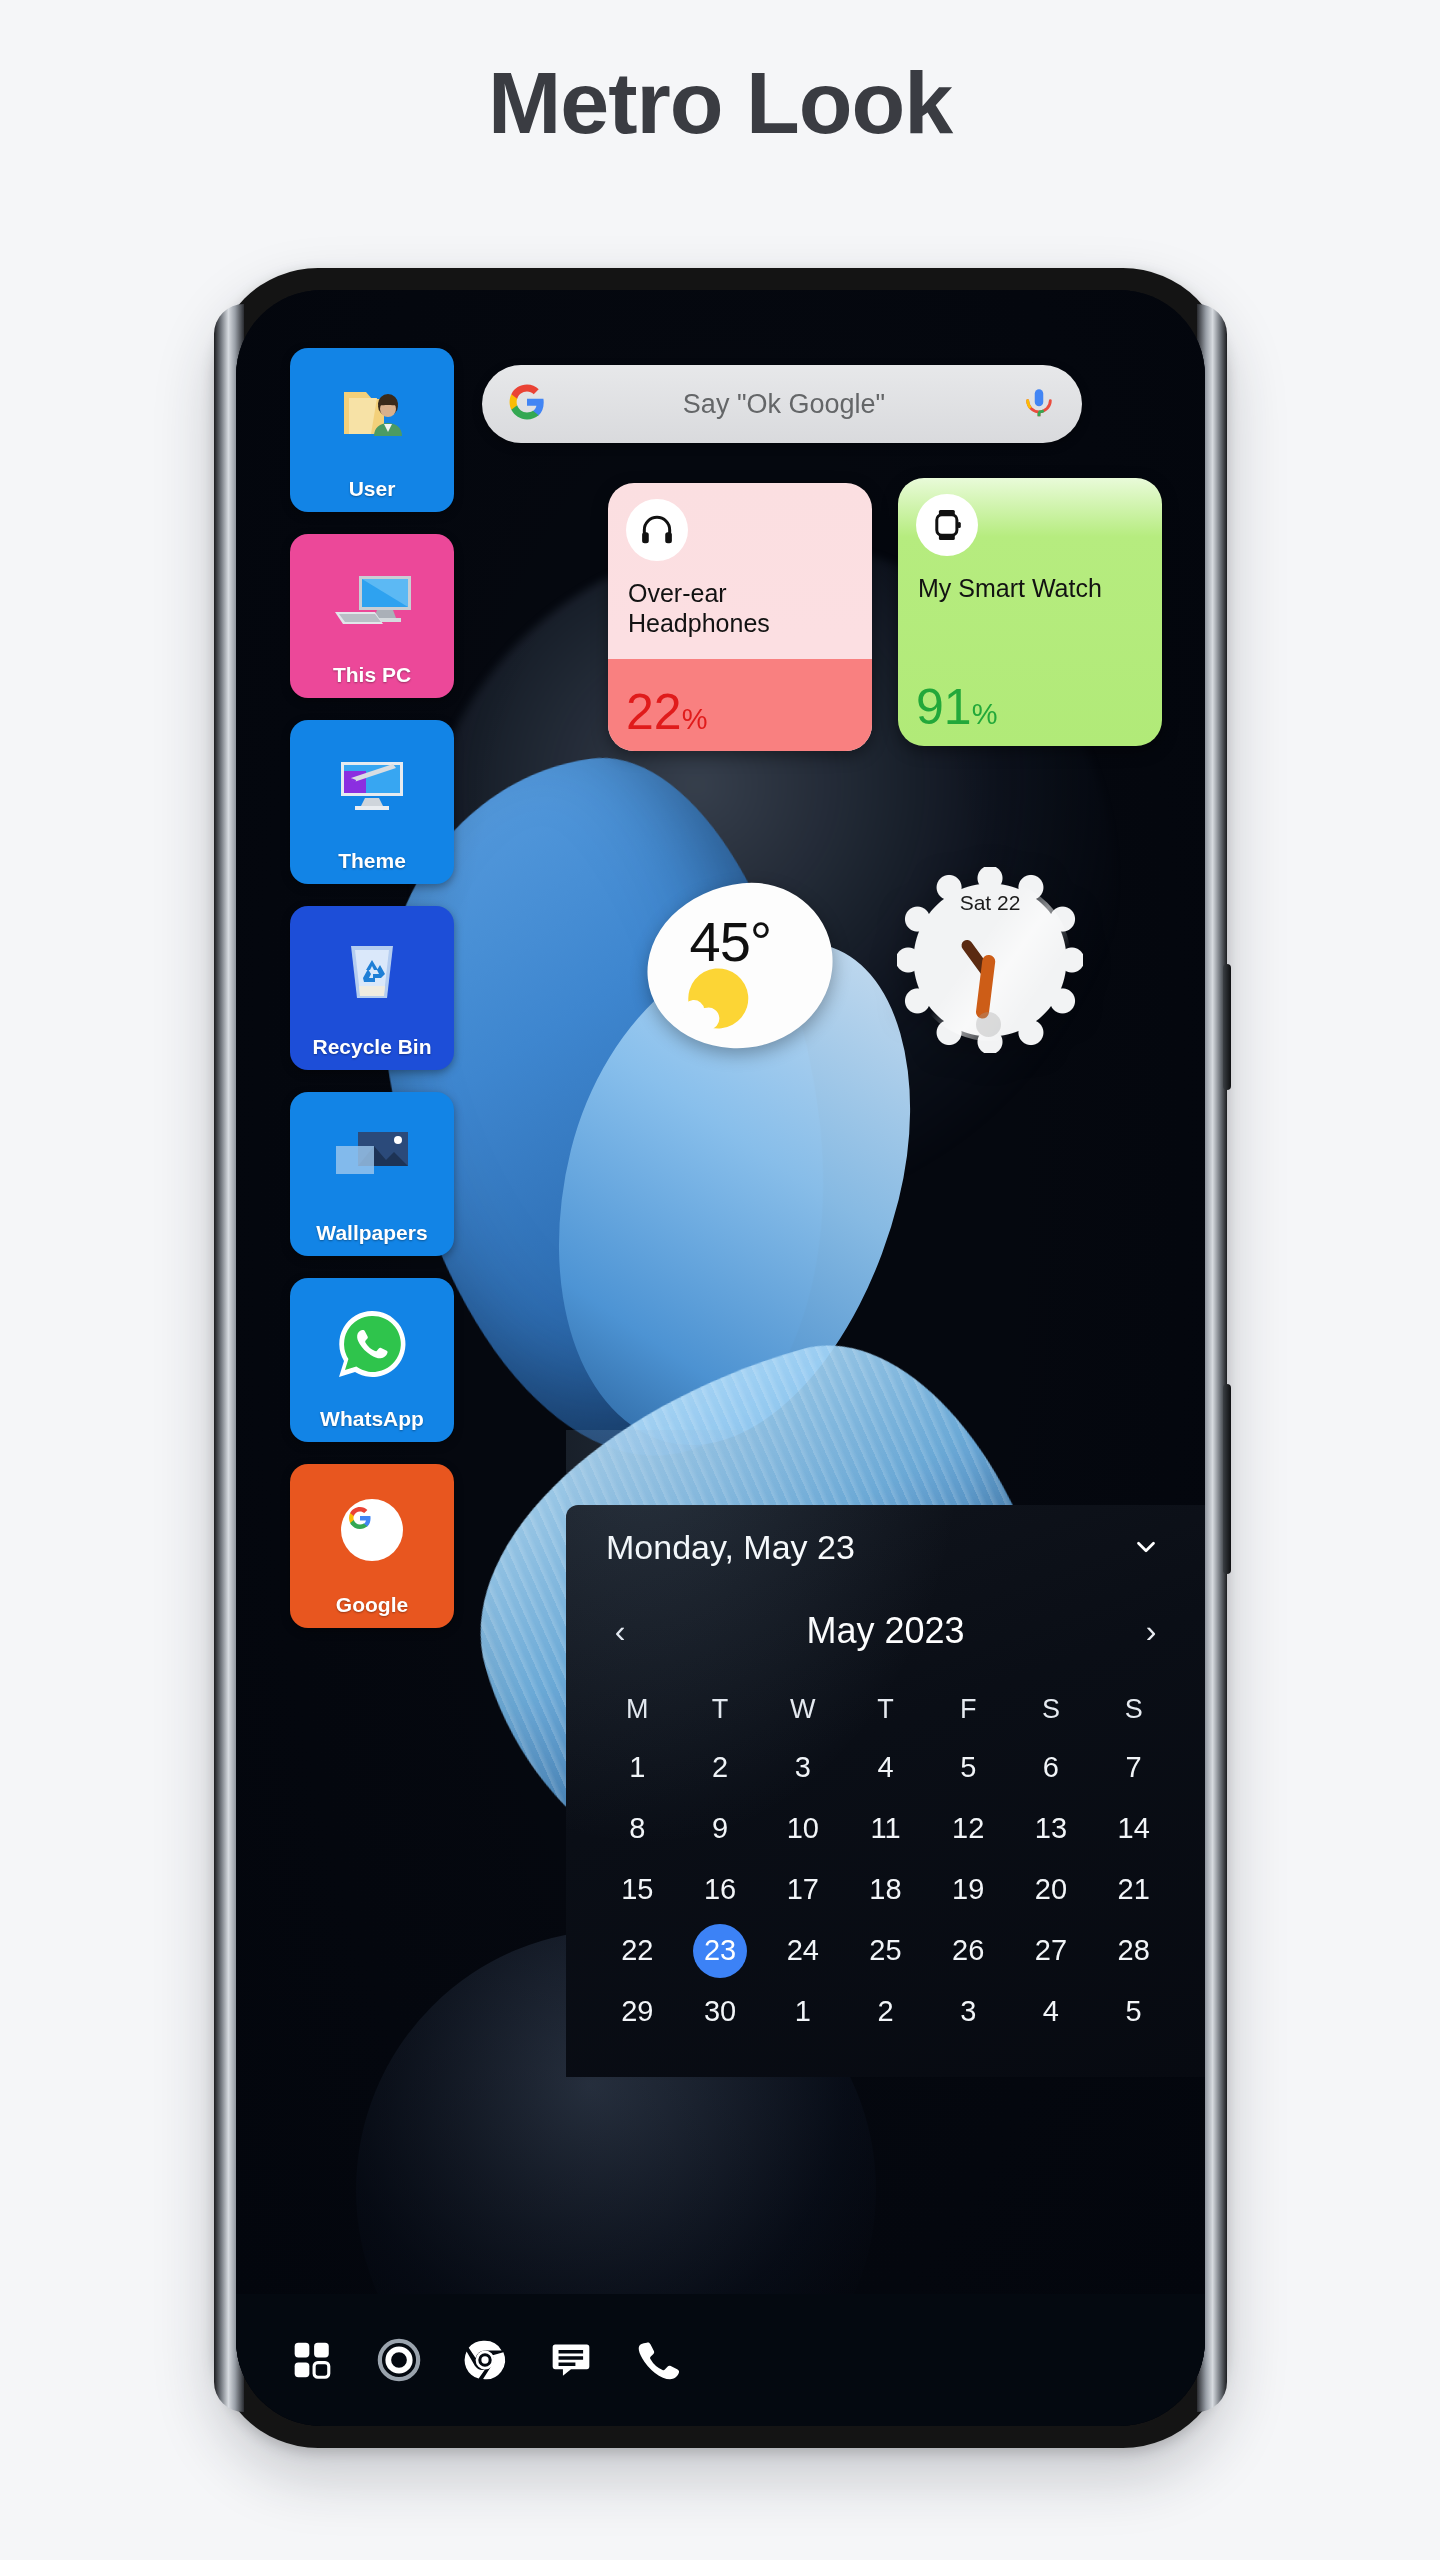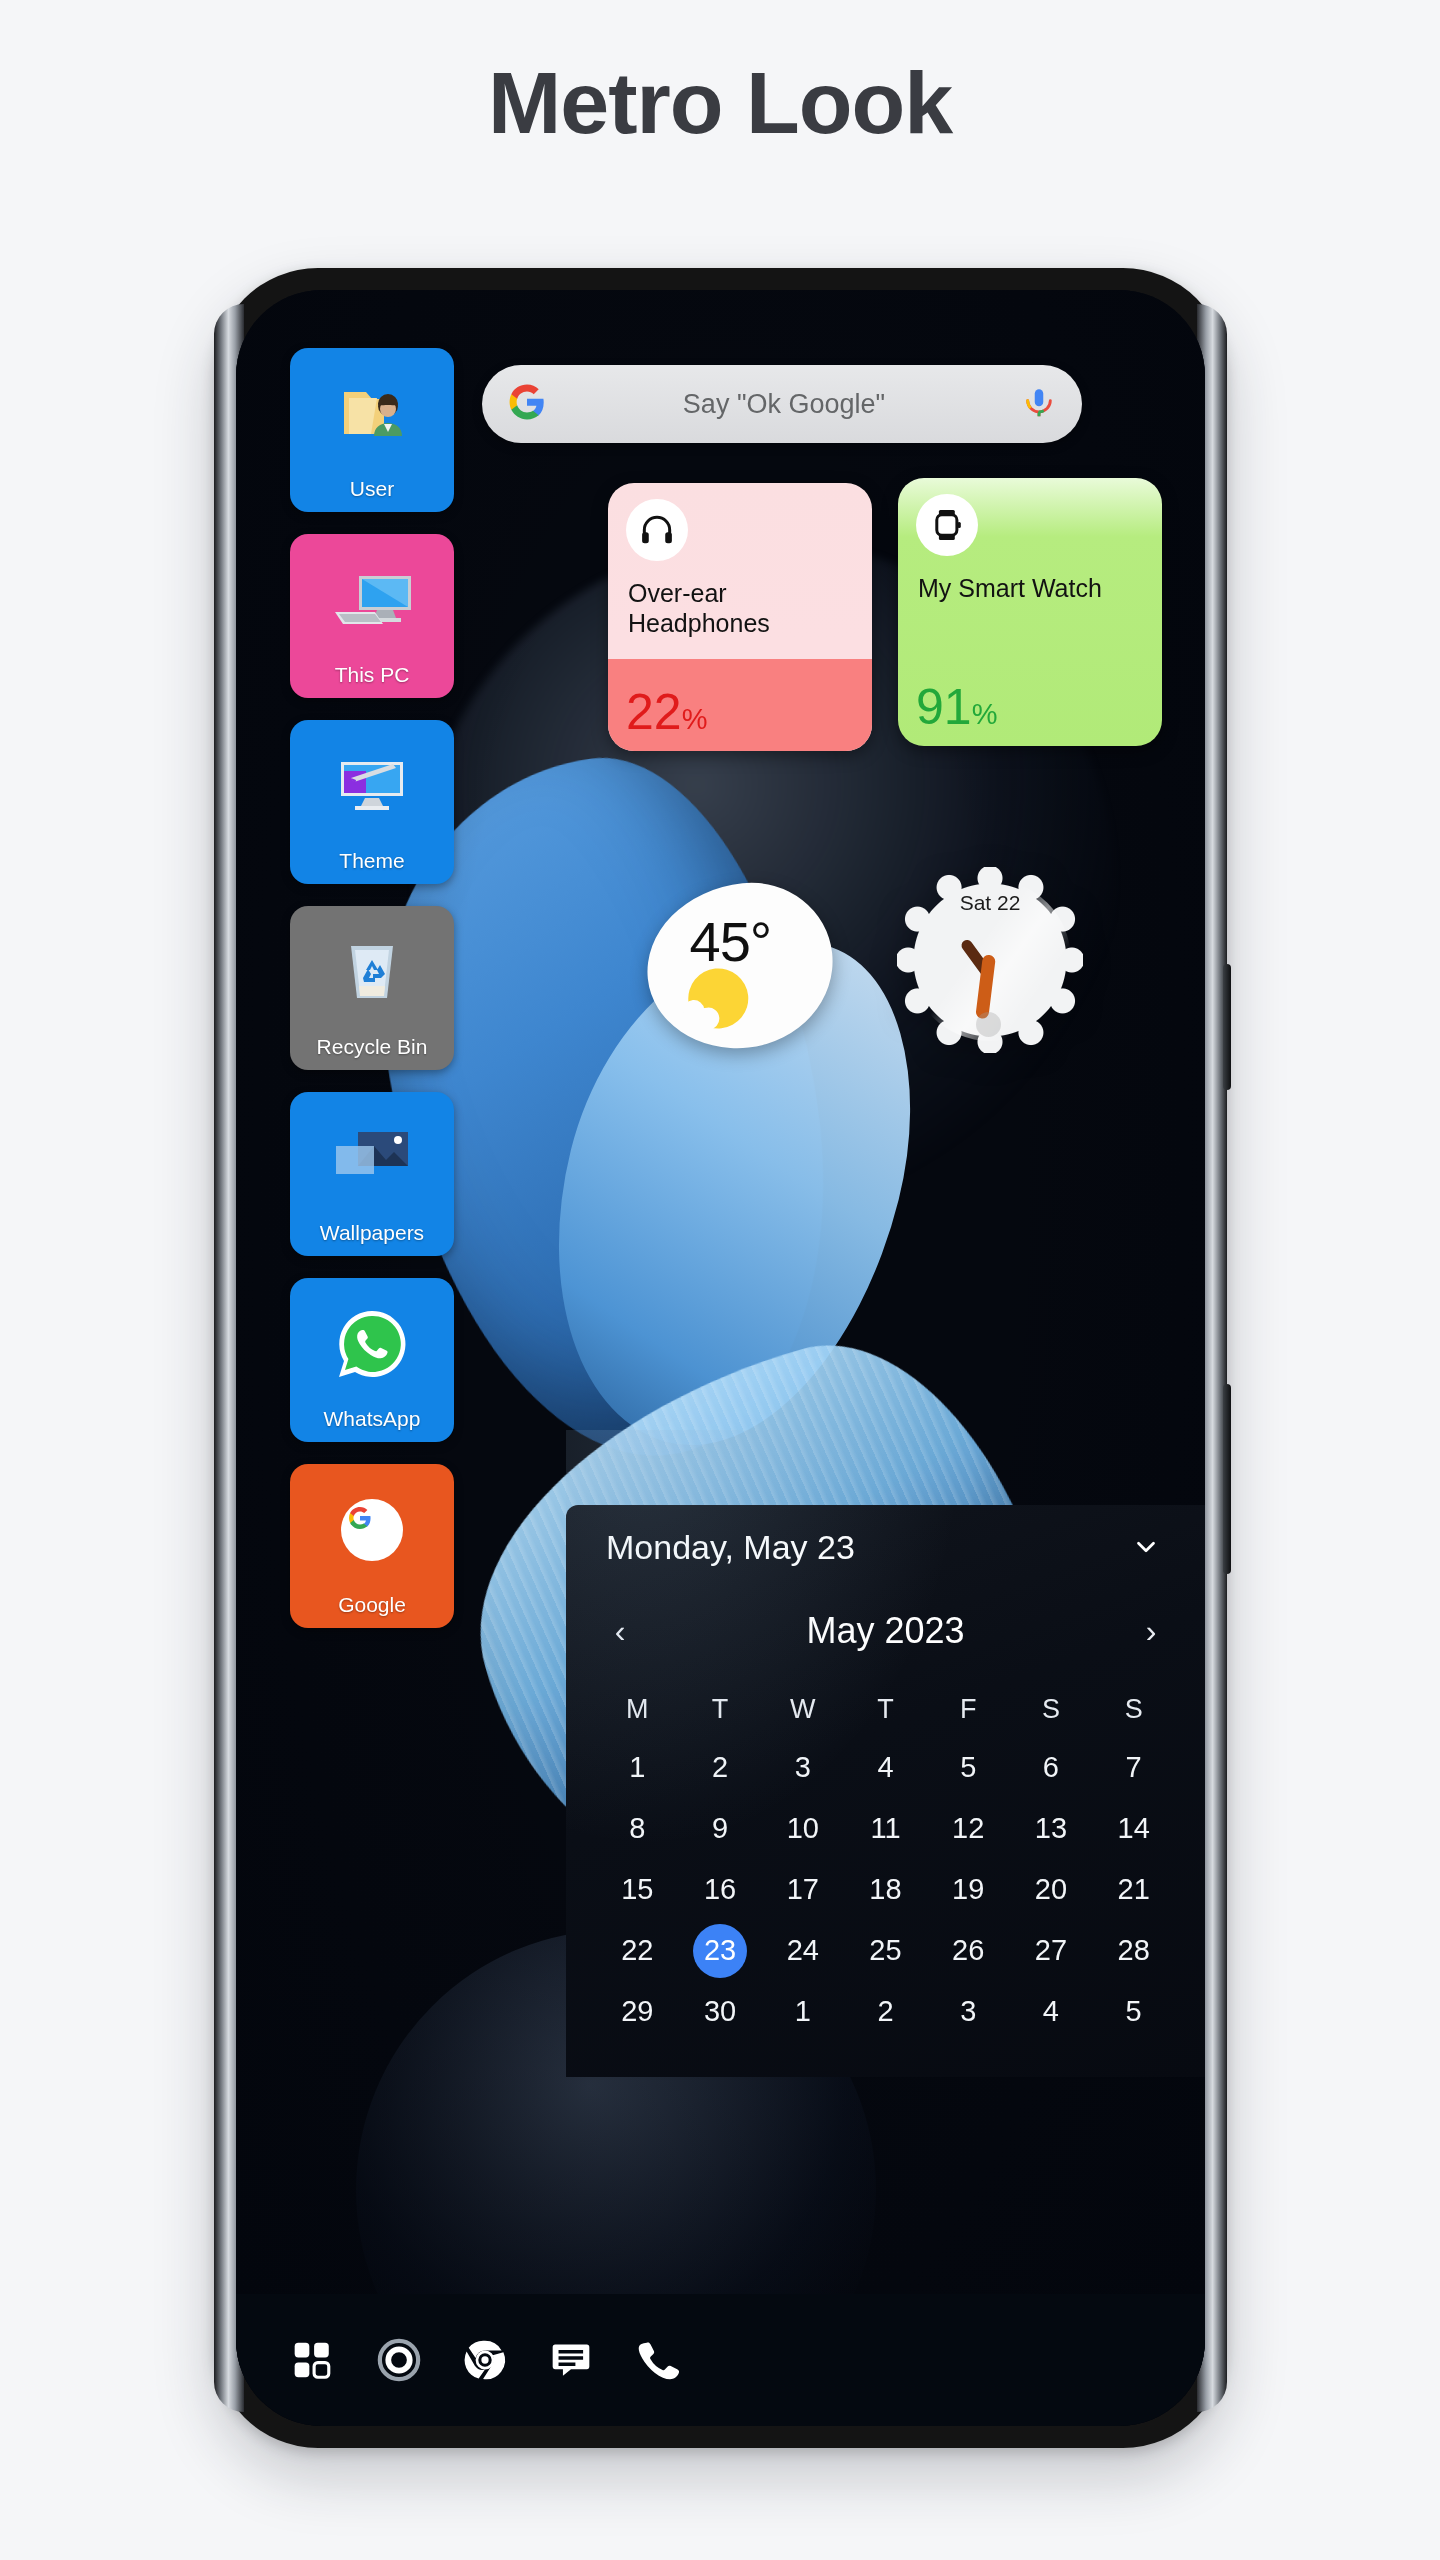--- a/index.html
+++ b/index.html
@@ -101,21 +101,21 @@
   }
   #wp-vig {
     position:absolute; inset:0;
     background:radial-gradient(ellipse at 50% 42%, rgba(0,0,0,0) 40%, rgba(2,5,12,.72) 100%);
   }
 
   
   #tile-column {
     position:absolute; left:54px; top:58px;
     width:164px;
-    display:flex; flex-direction:column; gap:22px;
+    display:flex; flex-direction:column; gap:22px;font-weight:bold;
   }
   .tile {
     width:164px; height:164px;
     border-radius:18px;
     position:relative;
     display:flex; flex-direction:column;
     align-items:center; justify-content:flex-end;
     padding-bottom:13px;
     box-shadow:0 3px 9px rgba(0,0,0,.35);
     cursor:pointer;
@@ -416,21 +416,21 @@
             <path fill="#8b2fe0" d="M15 17h22v22H15z"></path>
             <path fill="#cfd5db" d="M36 44h14l4 8H32z"></path>
             <path fill="#e9edf1" d="M26 52h34v4H26z"></path>
             <path fill="#d8dde2" d="M22 24l42-14 3 4-42 14z"></path>
             <path fill="#8b2fe0" d="M22 24l5 2-1 5z"></path>
           </svg>
         </div>
         <span class="tile-label">Theme</span>
       </div>
 
-      <div class="tile" style="background:#737373">
+      <div class="tile" style="background:#1d4ed8">
         <div class="tile-art">
           <svg width="62" height="68" viewBox="0 0 62 68">
             <path fill="#cfe4f5" d="M10 8h42l-6 52H16z" opacity=".85"></path>
             <path fill="#eaf4fd" d="M14 12h34l-5 44H19z" opacity=".7"></path>
             <path fill="#f0ece0" d="M18 48h26l-1 10H19z"></path>
             <path fill="#1f7fd6" d="M31 22l6 10h-4l-2-4-2 4h-4zM22 40l5-9 3 5-2 4h6v4H23zM40 40h-8v-4h6l-2-4 3-5 5 9z"></path>
           </svg>
         </div>
         <span class="tile-label">Recycle Bin</span>
       </div>

